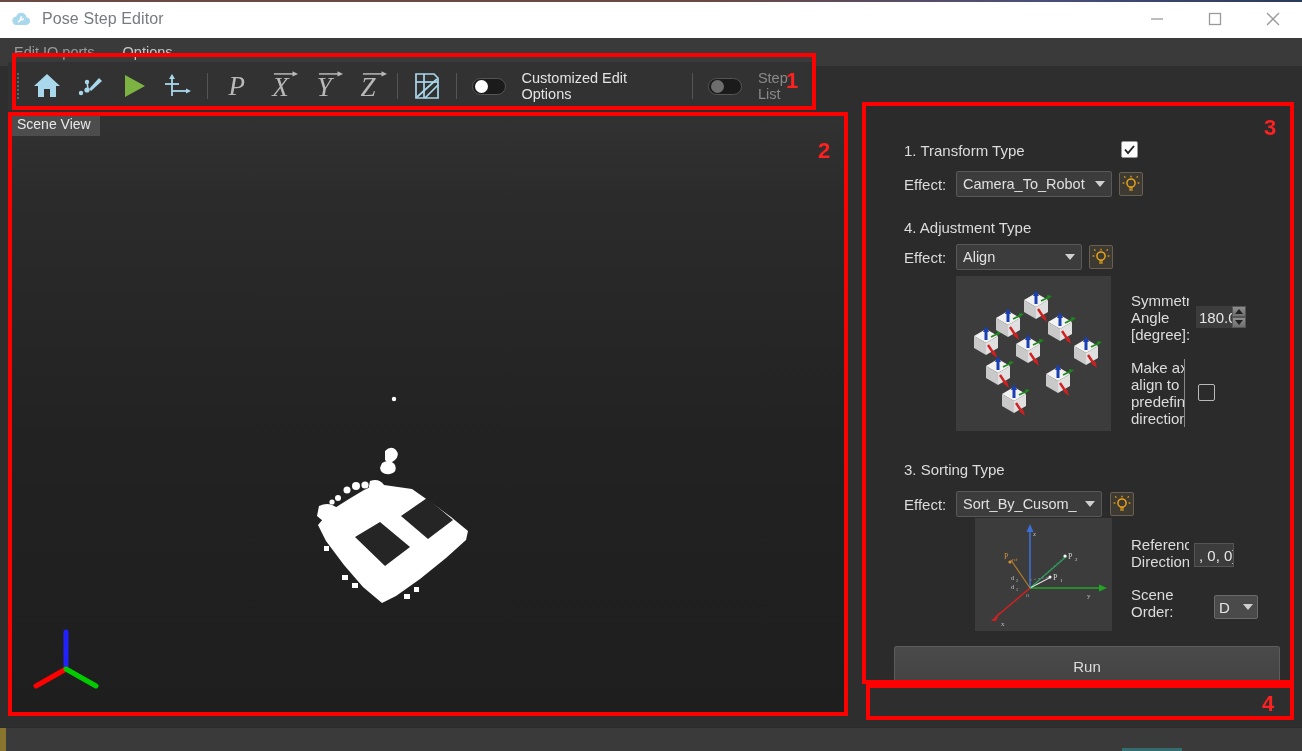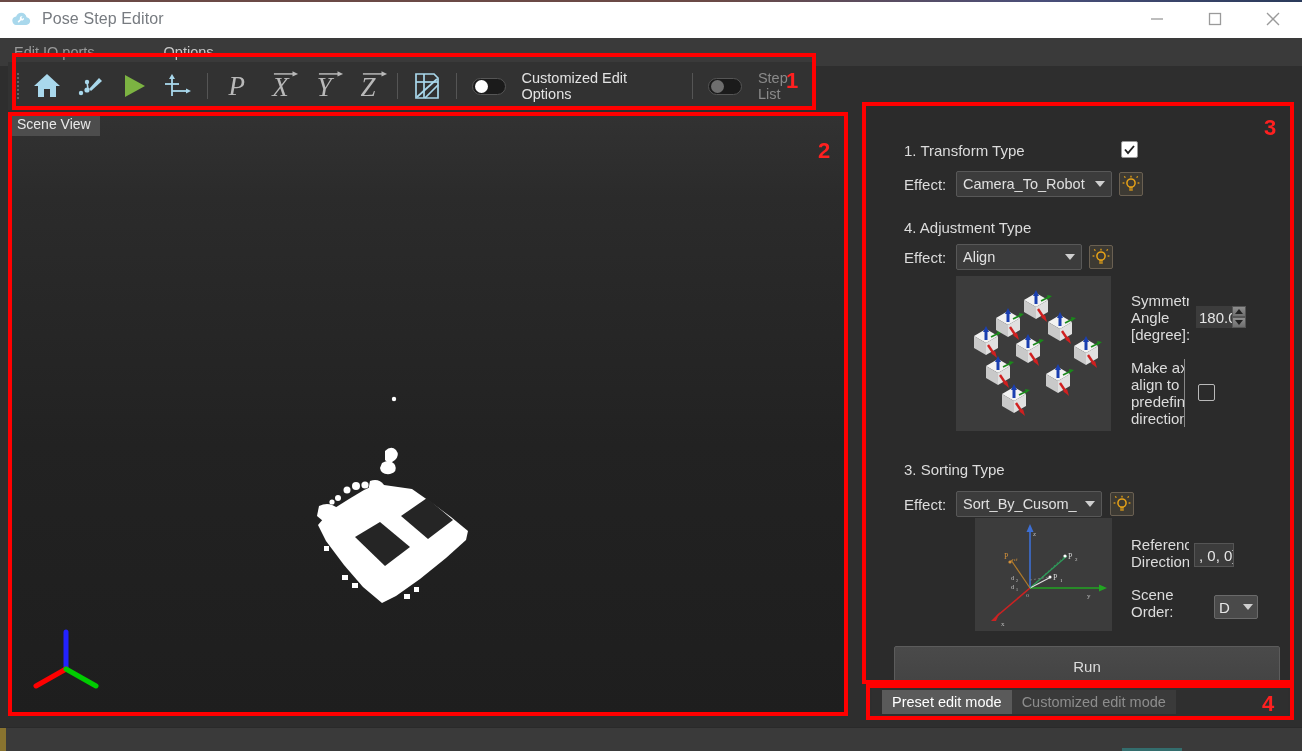--- a/index.html
+++ b/index.html
@@ -26,21 +26,21 @@
   }
   .win-btn svg { display:block; }
   .titlebar-accent {
     position:absolute; left:0; top:0; width:1302px; height:2px;
     background: linear-gradient(to right,#6b4a46 0%,#6b4a46 55%,#4a4f7a 80%,#2a3a5a 100%);
   }
 
   
   .menubar {
     position: absolute; left: 0; top: 38px; width: 1302px; height: 28px;
-    background: #3a3a3a; display: flex; align-items: center; padding-left: 14px; gap: 41px;
+    background: #3a3a3a; display: flex; align-items: center; padding-left: 14px;
   }
   .menu-item { font-size: 14.5px; color: #c8c8c8; margin-right: 28px; }
   .menu-item.dim { color: #9a9a9a; }
 
   
   .toolbar {
     position: absolute; left: 8px; top: 62px; width: 806px; height: 48px;
     background: #323232; display: flex; align-items: center;
   }
   .grip { width: 10px; height: 30px; margin-left: 3px; margin-right: 4px;
@@ -626,24 +626,20 @@
       </div>
       <div class="sortorder-combo" style="position:absolute; left:348px; top:489px;">
         <span>D</span>
         <span class="caret" style="margin-left:auto; width:0; height:0; border-left:5px solid transparent; border-right:5px solid transparent; border-top:6px solid #cfcfcf;"></span>
       </div>
 
       <div class="run-btn">Run</div>
     </div>
   </div>
 
-  <div class="bottomtabs">
-    <div class="tab active">Preset edit mode</div>
-    <div class="tab inactive">Customized edit mode</div>
-  </div>
 
   <div class="statusbar">
     <div class="statusbar-l"></div>
     <div class="statusbar-r"></div>
   </div>
 
   <div class="annbox" style="left:12px; top:53px; width:804px; height:57px;"></div>
   <div class="annnum" style="left:786px; top:68px;">1</div>
 
   <div class="annbox" style="left:8px; top:112px; width:840px; height:604px;"></div>

